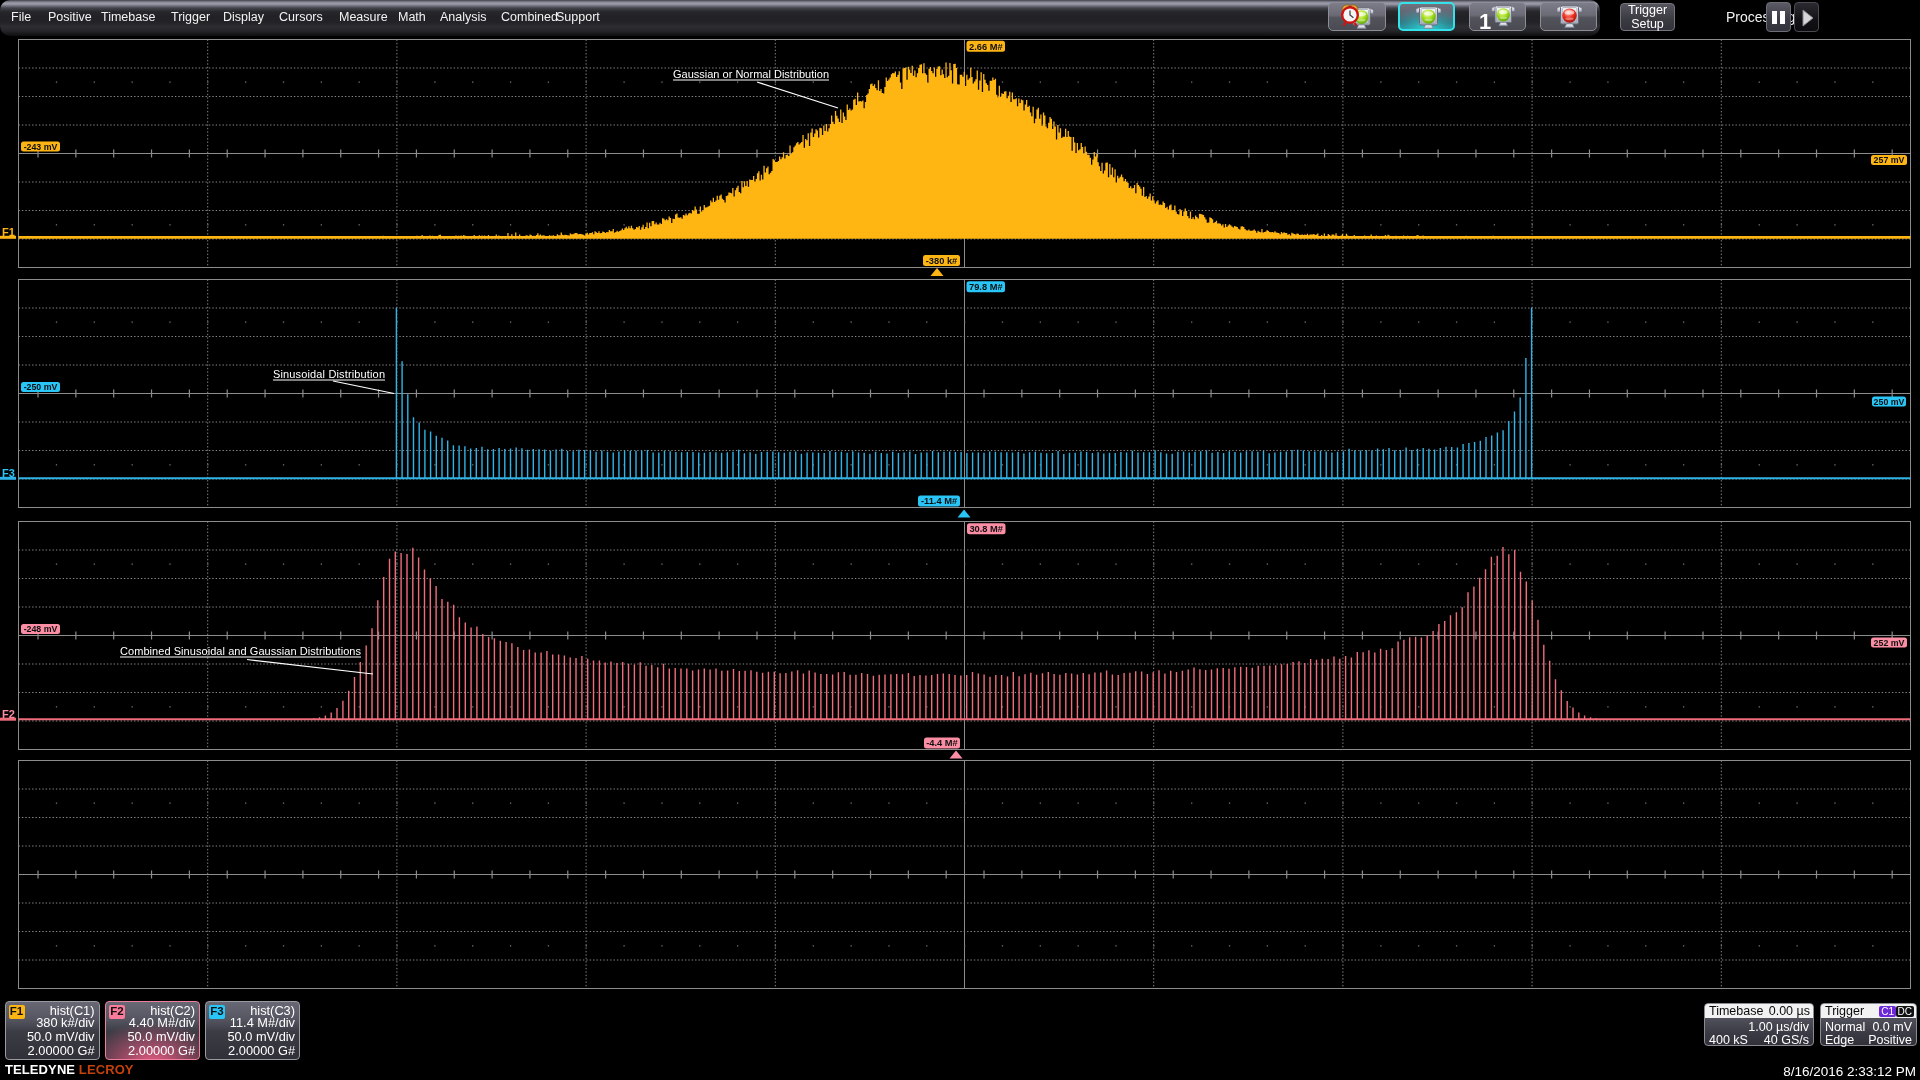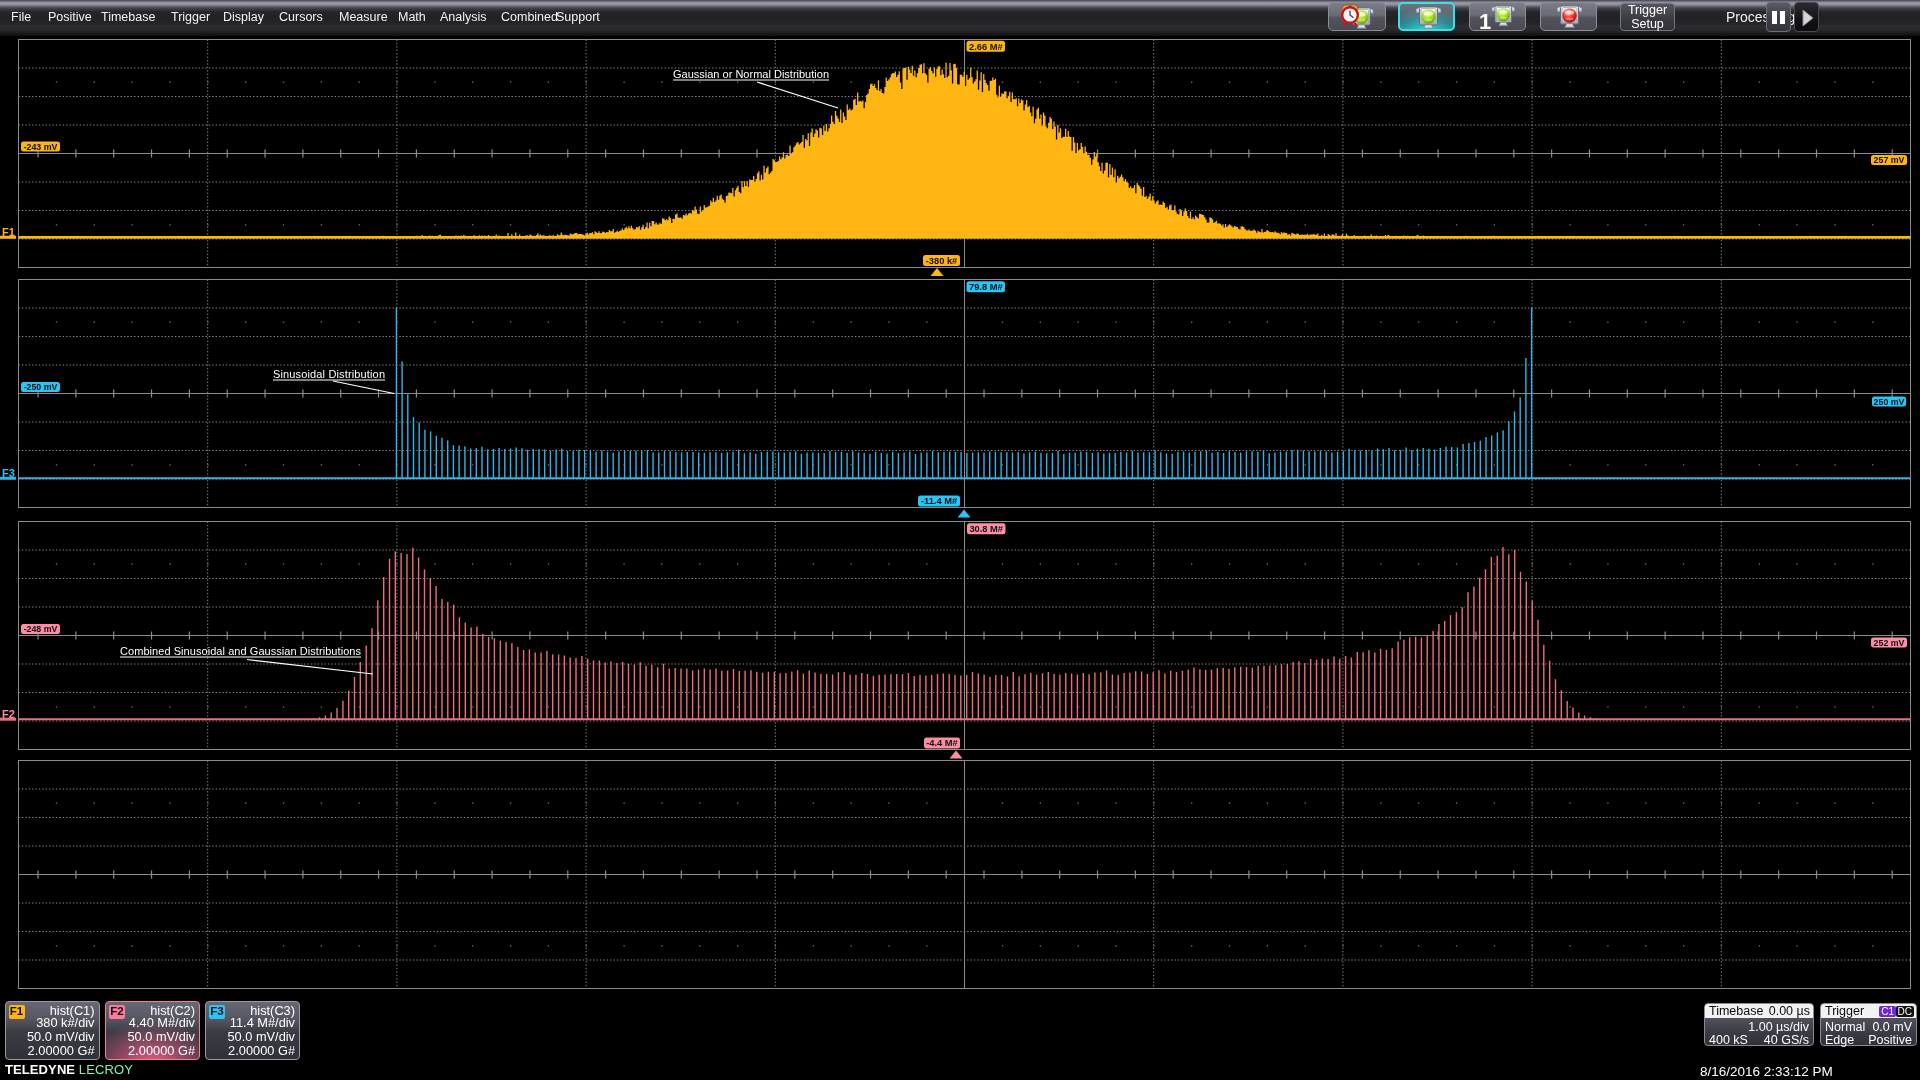--- a/index.html
+++ b/index.html
@@ -1,21 +1,22 @@
 <!DOCTYPE html>
 <html><head>
 <meta charset="utf-8">
 <style>
 * { margin:0; padding:0; box-sizing:border-box; }
 html,body { width:1920px; height:1080px; background:#000; overflow:hidden;
   font-family:"Liberation Sans", sans-serif; }
-#menubar { position:absolute; left:0; top:0; width:1920px; height:36px;
+#menubar { position:absolute; left:0; top:0; width:1600px; height:36px;
   background:linear-gradient(to bottom,
     #40404a 0%, #8a8a98 6%, #9d9dac 11%, #7b7b88 15%, #44444d 22%,
     #27272c 32%, #222226 45%, #232327 62%, #2e2e32 74%, #26262a 85%, #17171a 94%, #0e0e10 100%);
+  border-radius:10px;
 }
 .mi { position:absolute; top:10px; font-size:12.5px; color:#f2f2f2; }
 .tbtn { position:absolute; top:1.5px; height:29px; border:1px solid #8d8d97; border-radius:5px;
   background:linear-gradient(to bottom, #7d7d89 0%, #6b6b76 45%, #53535c 55%, #4a4a52 100%);
   background:linear-gradient(to bottom, #7d7d89 0%, #6b6b76 45%, #53535c 55%, #4a4a52 100%); }
 .tbtn.sel { border:2px solid #35e2ea;
   background:radial-gradient(40px 22px at 50% 100%, #2ad0d4 0%, rgba(42,186,196,0.45) 55%, rgba(42,160,180,0) 100%),
   linear-gradient(to bottom, #72727f 0%, #5e626e 45%, #34626c 75%, #27868e 100%); }
 #trigsetup { position:absolute; left:1620px; top:2.5px; width:55px; height:28px;
   border:1px solid #75757d; border-radius:4px; color:#fff; font-size:12.5px; line-height:13.5px;
@@ -33,22 +34,22 @@
   color:#fff; font-size:12.8px; }
 .fbox .rows { position:absolute; right:4px; top:13.5px; text-align:right; line-height:14.4px; }
 .badge { position:absolute; left:3px; top:3px; width:16px; height:13.5px; border-radius:2px;
   color:#101010; font-size:11.5px; font-weight:bold; text-align:center; line-height:13.5px; }
 .title { position:absolute; right:4px; top:1px; }
 .ibox { position:absolute; top:1003px; height:43px; border:1px solid #8a8a92; border-radius:4px;
   background:linear-gradient(to bottom,#5e5e6a 16%,#4a4a55 45%,#3a3a44 72%,#31313a 100%); font-size:12.5px; color:#fff; }
 .ibox .hdr { position:absolute; left:0; top:0; width:100%; height:13.8px; background:#f2f2f2;
   border-radius:3px 3px 0 0; color:#0a0a0a; }
 #logo { position:absolute; left:5px; top:1062px; color:#fff; font-size:13px; font-weight:bold; letter-spacing:0.1px; }
-#logo span { color:#86efac; font-weight:normal; }
-#datetime { position:absolute; left:1700px; top:1064px; width:216px; text-align:left; font-size:13.5px; color:#fff; }
+#logo span { color:#c2410c; font-weight:bold; }
+#datetime { position:absolute; left:1700px; top:1064px; width:216px; text-align:right; font-size:13.5px; color:#fff; }
 </style>
 </head>
 <body>
 <div id="menubar">
 <span class="mi" style="left:11px">File</span>
 <span class="mi" style="left:48px">Positive</span>
 <span class="mi" style="left:101px">Timebase</span>
 <span class="mi" style="left:171px">Trigger</span>
 <span class="mi" style="left:223px">Display</span>
 <span class="mi" style="left:279px">Cursors</span>

